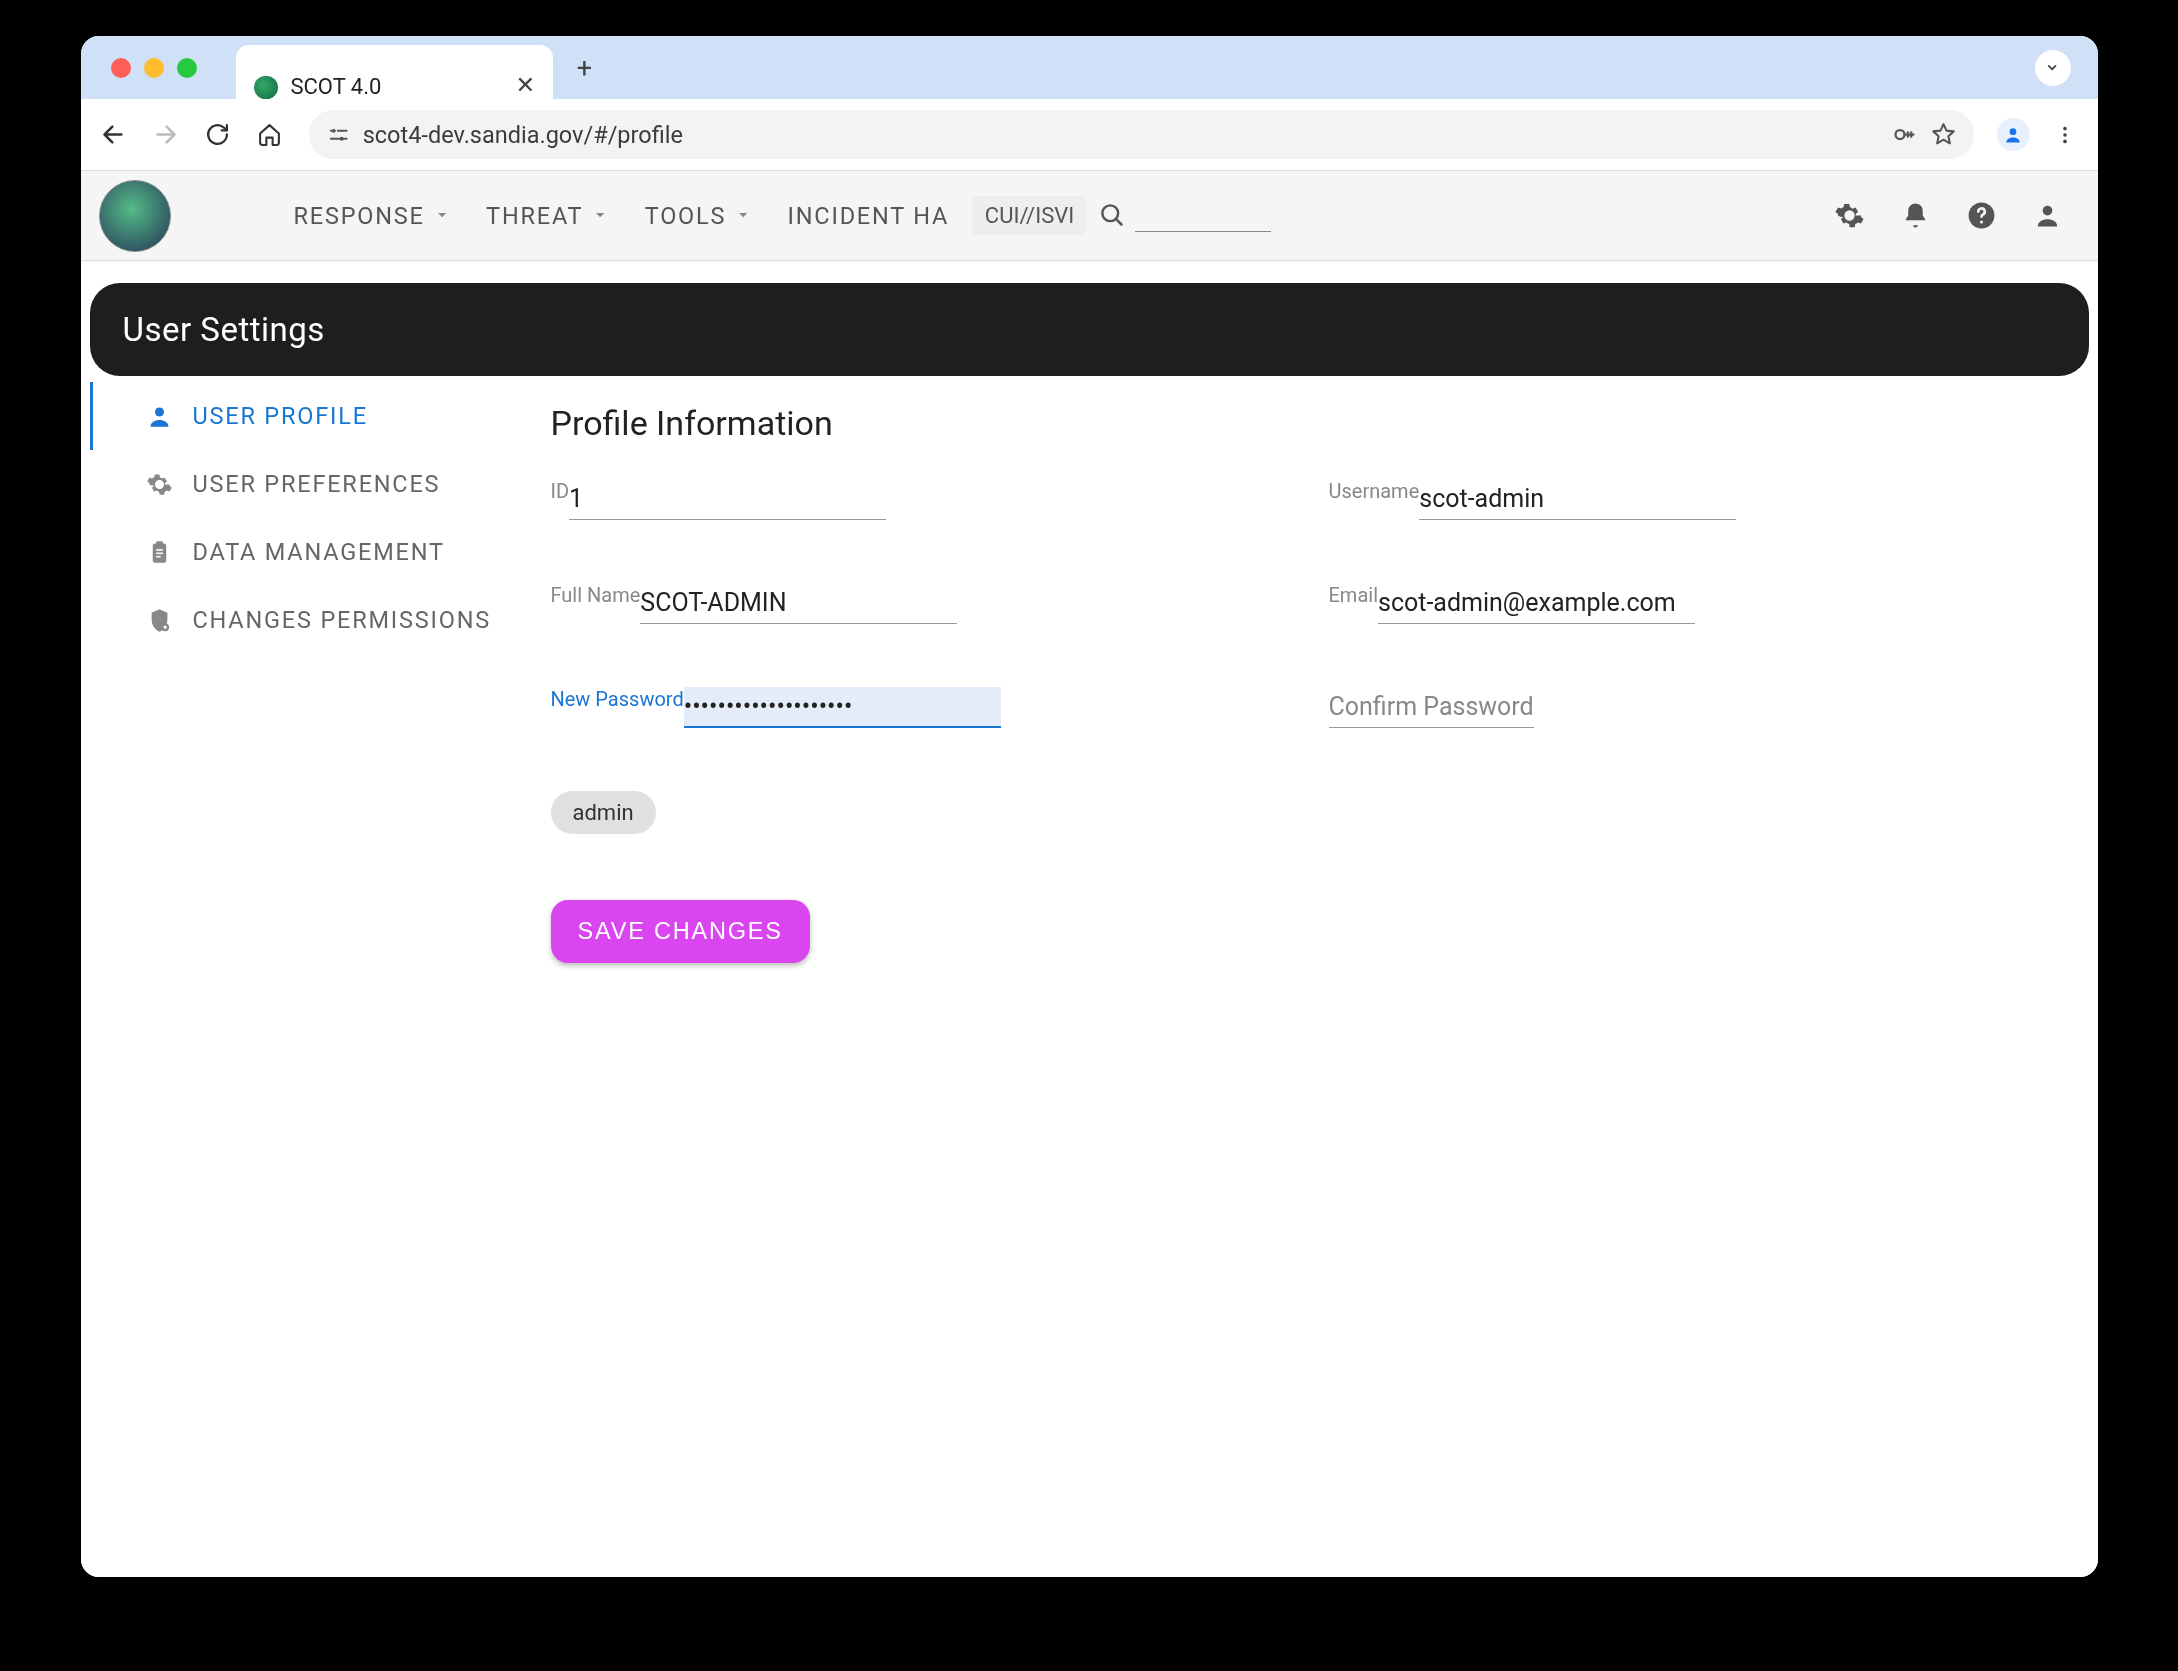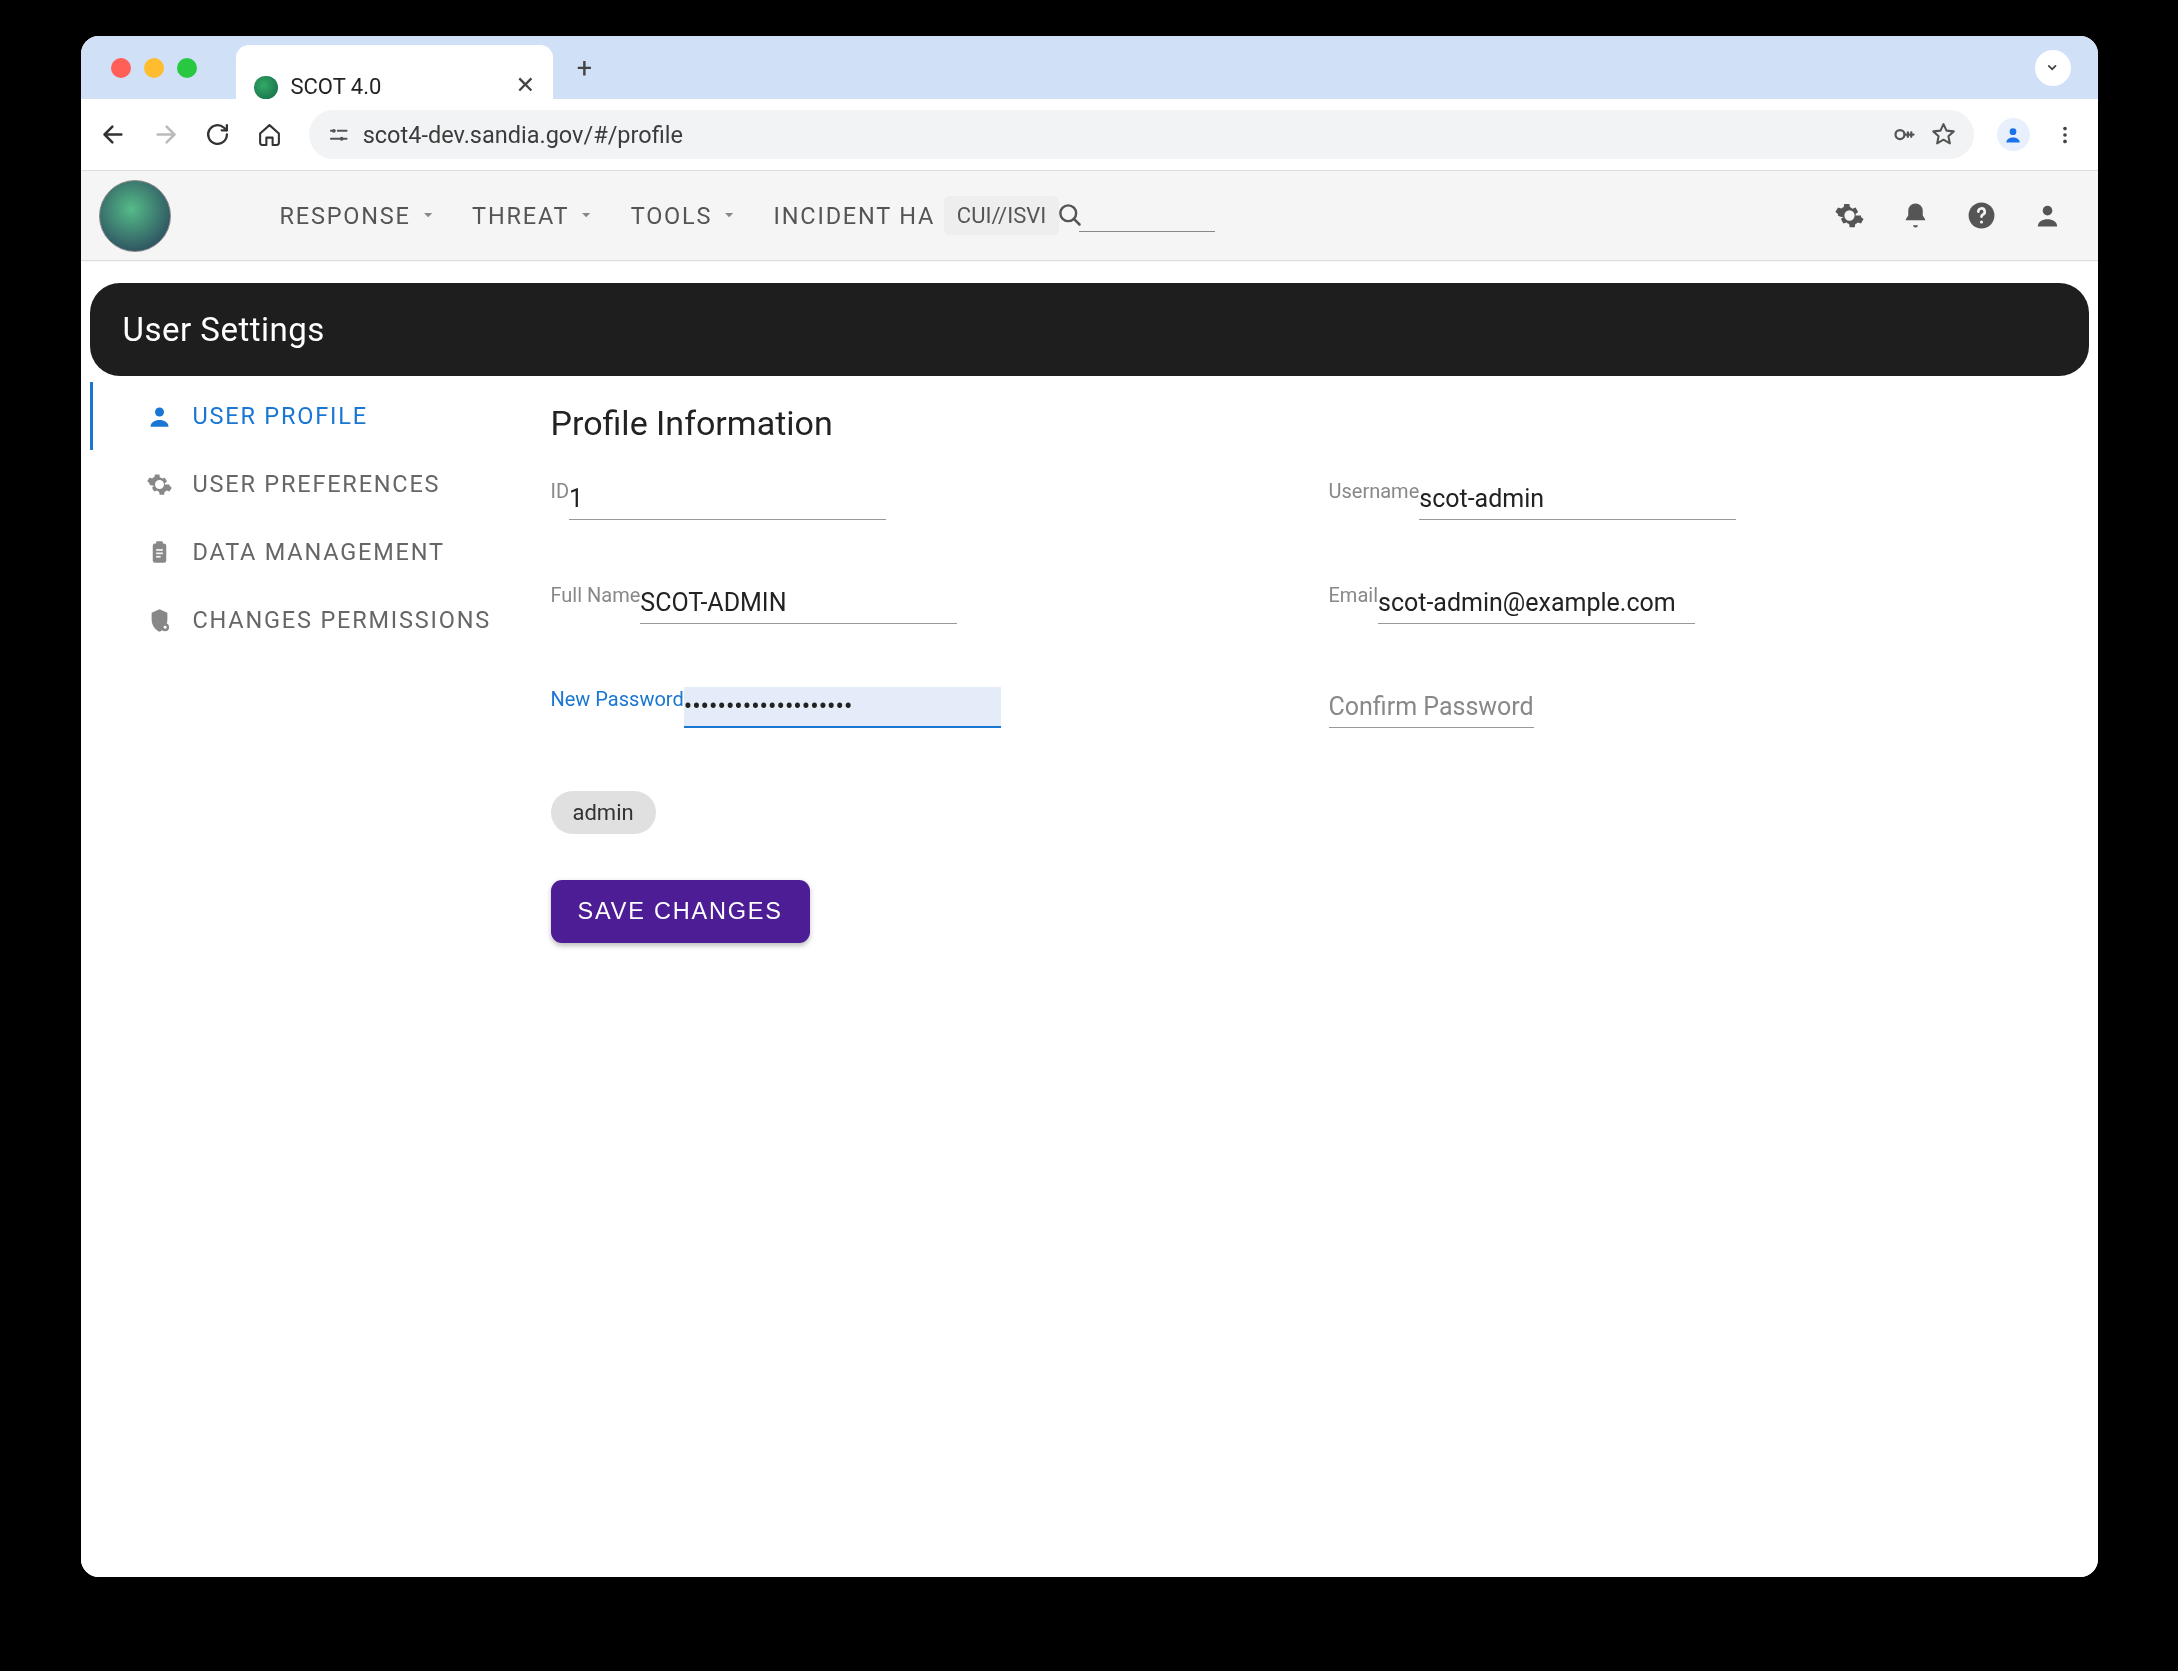--- a/index.html
+++ b/index.html
@@ -19,21 +19,21 @@
 .new-tab { font-size: 27px; color: #444; padding: 0 14.5px; cursor: pointer; }
 .browser-chevron { margin-left: auto; width: 36px; height: 36px; background: #fff; border-radius: 50%; display: flex; align-items: center; justify-content: center; margin-right: 9px; }
 .toolbar { background: #fff; display: flex; align-items: center; height: 72px; padding: 0 11px; gap: 9px; border-bottom: 0.9px solid #ddd; }
 .tool-btn { width: 43px; height: 43px; display: flex; align-items: center; justify-content: center; border-radius: 50%; cursor: pointer; color: #333; }
 .tool-btn.disabled { color: #bbb; }
 .addr-bar { flex: 1; background: #f1f3f4; border-radius: 36px; height: 49px; display: flex; align-items: center; padding: 0 18px; gap: 12.7px; margin: 0 9px; }
 .addr-text { font-size: 23.5px; color: #3c3c3c; flex: 1; }
 .addr-icon { color: #555; }
 .avatar-circle { width: 33px; height: 33px; border-radius: 50%; background: #e8f0fe; display: flex; align-items: center; justify-content: center; }
 .app-content { flex: 1; display: flex; flex-direction: column; background: #fff; overflow: hidden; }
-.app-bar { height: 90px; background: #f5f5f5; display: flex; align-items: center; padding: 0 18px; gap: 0; border-bottom: 0.9px solid #ddd; box-shadow: 0 0.9px 2.7px rgba(0,0,0,0.08); }
+.app-bar { height: 90px; background: #f5f5f5; display: flex; align-items: center; padding: 0 18px; gap: 14px; border-bottom: 0.9px solid #ddd; box-shadow: 0 0.9px 2.7px rgba(0,0,0,0.08); }
 .logo { width: 72px; height: 72px; border-radius: 50%; background: radial-gradient(circle at 45% 40%, #5b8, #235); border: 1.8px solid #888; }
 .nav-items { display: flex; gap: 36px; margin-left: 109px; }
 .nav-item { display: flex; align-items: center; gap: 9px; font-size: 23.5px; letter-spacing: 1.8px; color: #555; cursor: pointer; }
 .classification { background: #eee; border-radius: 5.4px; padding: 7.2px 12.7px; font-size: 22px; color: #555; margin-left: 9px; }
 .search-line { border-bottom: 1.8px solid #888; width: 136px; height: 33px; margin-left: -5.4px; }
 .app-icons { margin-left: auto; display: flex; gap: 36px; align-items: center; padding-right: 18px; }
 .app-icon { color: #555; cursor: pointer; }
 .page-area { flex: 1; display: flex; flex-direction: column; padding: 22px 0 0 0; }
 .settings-header { background: #1e1e1e; color: #fff; padding: 27px 33px; font-size: 33px; font-weight: 400; margin: 0 9px; letter-spacing: 0.5px; border-radius: 30px; }
 .settings-body { display: flex; flex: 1; margin: 0 9px; }
@@ -48,21 +48,21 @@
 .field { display: flex; flex-direction: row; }
 .field-label { font-size: 20px; color: #888; margin-bottom: 3.6px; }
 .field-label.focused { color: #1976d2; }
 .field-input { border: none; border-bottom: 0.9px solid #999; font-size: 25px; padding: 5.4px 0; outline: none; background: transparent; font-family: inherit; color: #222; }
 .field-input.readonly { color: #222; }
 .field.focused .field-input { border-bottom: 2.7px solid #1976d2; background: #e4ecf9; }
 .field-placeholder { font-size: 25px; color: #888; border-bottom: 0.9px solid #999; padding: 5.4px 0; }
 .roles-row { grid-column: 1 / -1; }
 .roles-label { font-size: 22px; color: #777; margin-bottom: 14.5px; }
 .chip { display: inline-block; background: #e0e0e0; border-radius: 22px; padding: 9px 22px; font-size: 22px; color: #333; }
-.save-btn { margin-top: 46px; background: #4c1d95; color: #fff; border: none; padding: 18px 27px; font-size: 23.5px; letter-spacing: 1.8px; cursor: pointer; border-radius: 11px; box-shadow: 0 2.7px 5.4px rgba(0,0,0,0.25); }
+.save-btn { margin-top: 66px; background: #d946ef; color: #fff; border: none; padding: 18px 27px; font-size: 23.5px; letter-spacing: 1.8px; cursor: pointer; border-radius: 17px; box-shadow: 0 2.7px 5.4px rgba(0,0,0,0.25); }
 svg { display: block; }
 </style>
 </head>
 <body>
 
 <div class="browser-window">
 
   <div class="browser-chrome">
     <div class="tab-bar">
       <div class="win-controls">

